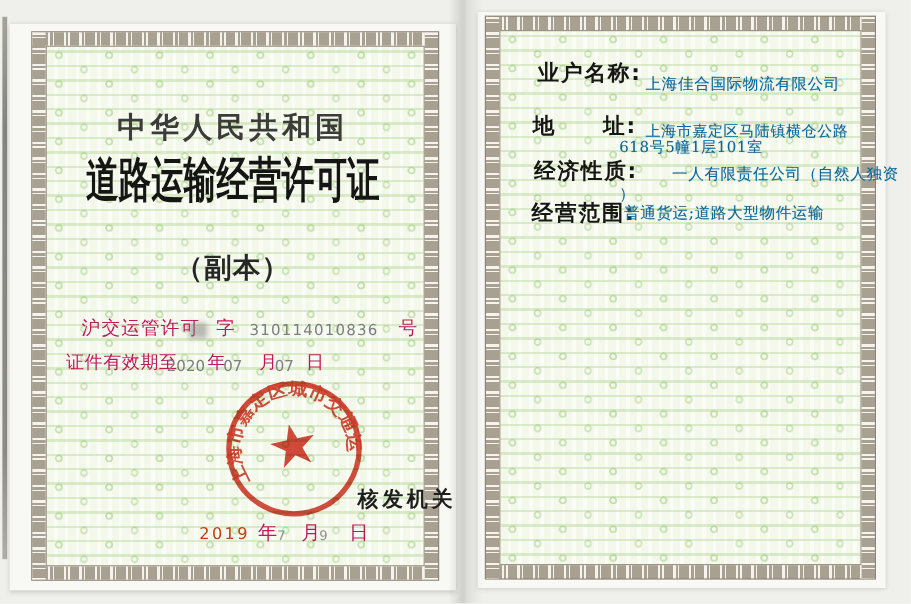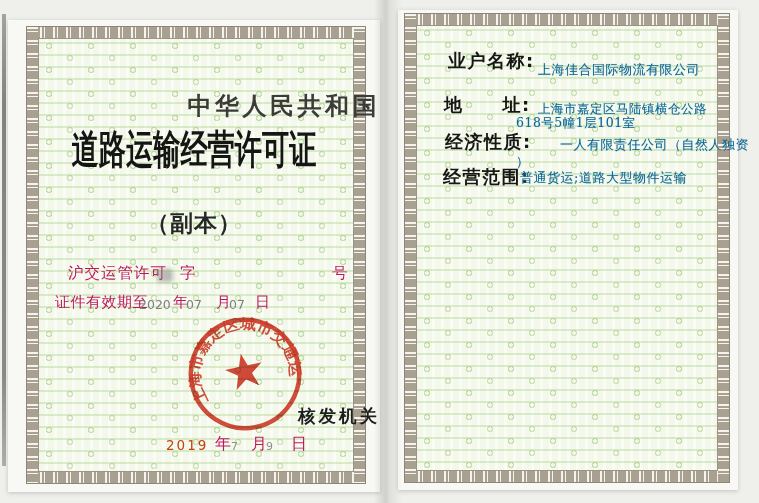--- a/index.html
+++ b/index.html
@@ -33,21 +33,21 @@
     background-image:
       radial-gradient(circle at 10px 7px, rgba(255,255,255,0) 1.5px, rgba(146,196,108,.5) 2px, rgba(146,196,108,.5) 3px, rgba(255,255,255,0) 3.5px),
       radial-gradient(circle at 31px 19px, rgba(146,196,108,0) 1.5px, rgba(146,196,108,.42) 2px, rgba(146,196,108,.42) 3px, rgba(255,255,255,0) 3.5px),
       repeating-linear-gradient(180deg, transparent 0 3px, rgba(146,196,108,.30) 3px 5px, transparent 5px 12px),
       repeating-linear-gradient(90deg, transparent 0 6px, rgba(255,255,255,.55) 6px 9px);
     background-size:42px 24px,42px 24px,auto,auto;}
   .page-left .guilloche{left:30px;top:18px;right:26px;bottom:20px;}
   .page-right .guilloche{left:18px;top:15px;right:20px;bottom:19px;}
   
   .abs{position:absolute;white-space:nowrap;}
-  .country{left:0;width:372px;top:70px;text-align:right;font-size:24px;font-weight:600;
+  .country{left:0;width:372px;top:70px;text-align:center;font-size:24px;font-weight:600;
     letter-spacing:3.5px;color:#3b3b38;}
   .cert-title{left:0;width:372px;top:102px;text-align:center;font-size:40px;font-weight:700;
     color:#151514;letter-spacing:0;transform:scaleX(.68);transform-origin:50% 50%;}
   .copy-type{left:0;width:372px;top:188px;text-align:center;font-size:23px;font-weight:600;
     color:#262624;letter-spacing:1px;}
   .lp-bold{font-weight:400;color:#be185d;}
   .typed{color:#7b7f80;font-family:"DejaVu Sans","Liberation Sans",sans-serif;}
   .smudge{position:absolute;left:149px;top:249px;width:16px;height:13px;
     background:rgba(125,125,122,.5);filter:blur(2px);border-radius:2px;}
   .issuer{left:0;width:372px;top:384px;text-align:right;font-size:17.5px;font-weight:700;
@@ -75,20 +75,21 @@
     <div class="fs right"></div>
   </div>
 
   <div class="abs country">中华人民共和国</div>
   <div class="abs cert-title">道路运输经营许可证</div>
   <div class="abs copy-type">（副本）</div>
 
   <div class="abs lp-bold" style="left:60px;top:243px;font-size:15.5px;letter-spacing:1px;">沪交运管许可</div>
   <div class="smudge"></div>
   <div class="abs lp-bold" style="left:172px;top:243px;font-size:15.5px;">字</div>
+  <div class="abs typed" style="left:200px;top:247px;font-size:12.5px;letter-spacing:1px;">310114010836</div>
   <div class="abs lp-bold" style="left:324px;top:243px;font-size:15.5px;">号</div>
 
   <div class="abs lp-bold" style="left:47px;top:273px;font-size:15px;letter-spacing:.5px;">证件有效期至</div>
   <div class="abs typed" style="left:131px;top:277px;font-size:12.5px;">2020</div>
   <div class="abs lp-bold" style="left:165px;top:273px;font-size:15px;">年</div>
   <div class="abs typed" style="left:178px;top:277px;font-size:12.5px;">07</div>
   <div class="abs lp-bold" style="left:208px;top:273px;font-size:15px;">月</div>
   <div class="abs typed" style="left:221px;top:277px;font-size:12.5px;">07</div>
   <div class="abs lp-bold" style="left:247px;top:273px;font-size:15px;">日</div>
 

